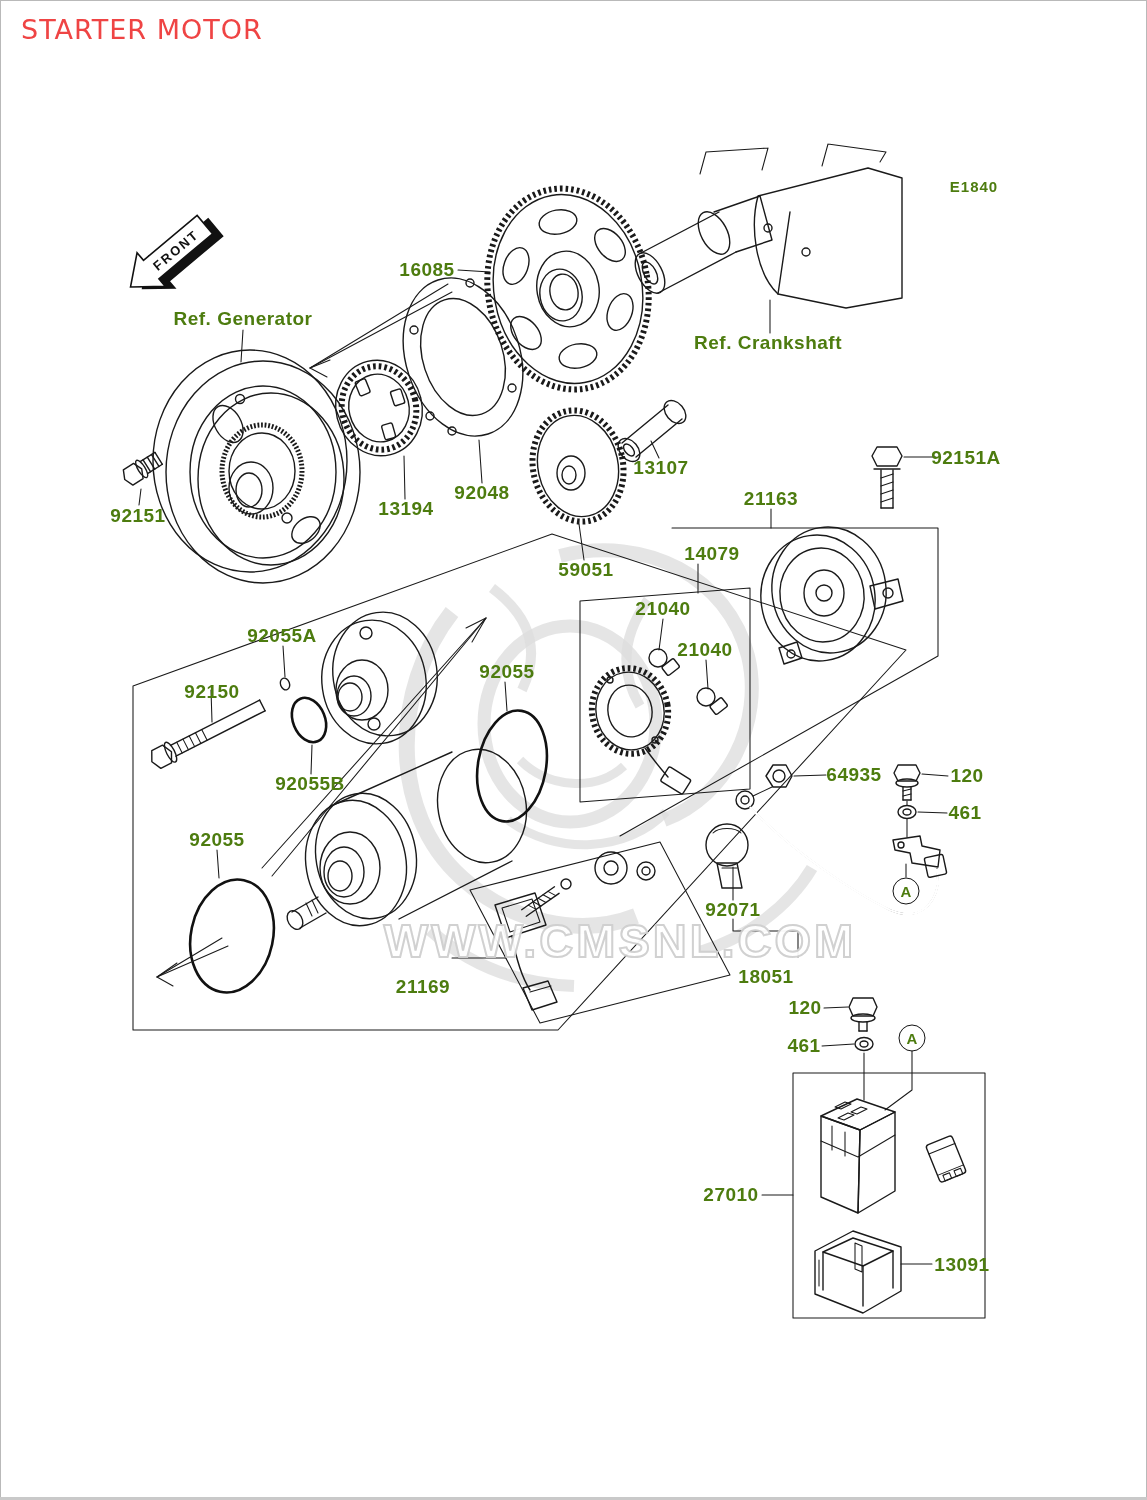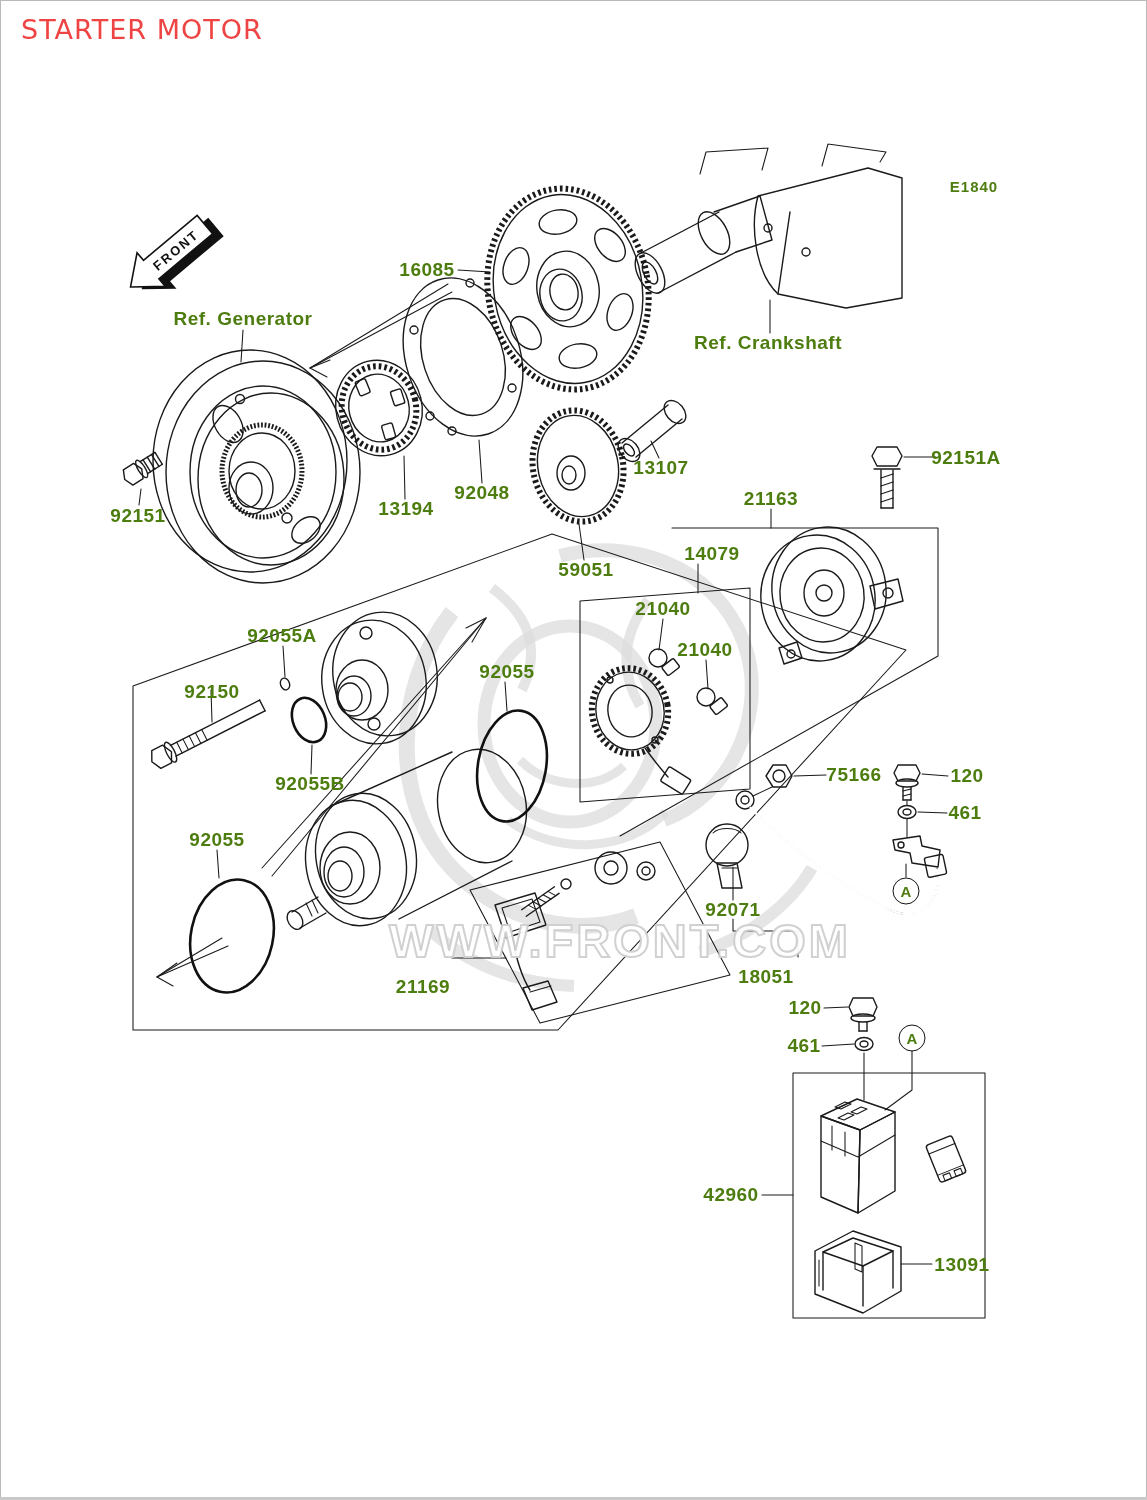--- a/index.html
+++ b/index.html
@@ -394,49 +394,49 @@
       <line class="thin" x1="452" y1="958" x2="506" y2="958"></line>
       <line class="thin" x1="824" y1="1008" x2="848" y2="1007"></line>
       <line class="thin" x1="822" y1="1046" x2="854" y2="1044"></line>
       <line class="thin" x1="864" y1="1053" x2="864" y2="1100"></line>
       <polyline class="thin" points="912,1051 912,1090 885,1110"></polyline>
       <line class="thin" x1="762" y1="1195" x2="793" y2="1195"></line>
       <line class="thin" x1="932" y1="1264" x2="901" y2="1264"></line>
     </g>
   </svg>
 
-  <div class="wm-text" style="left:620px;top:940px;">WWW.FRONT.COM</div>
+  <div class="wm-text" style="left:620px;top:940px;">WWW.CMSNL.COM</div>
 
   <div class="label-layer" id="label-layer">
       <div class="plabel" style="left: 427px; top: 270px;">16085</div>
       <div class="plabel ref" style="left: 243px; top: 319px;">Ref. Generator</div>
       <div class="plabel ref" style="left: 768px; top: 343px;">Ref. Crankshaft</div>
       <div class="plabel" style="left: 138px; top: 516px;">92151</div>
       <div class="plabel" style="left: 406px; top: 509px;">13194</div>
       <div class="plabel" style="left: 482px; top: 493px;">92048</div>
       <div class="plabel" style="left: 586px; top: 570px;">59051</div>
       <div class="plabel" style="left: 661px; top: 468px;">13107</div>
       <div class="plabel" style="left: 771px; top: 499px;">21163</div>
       <div class="plabel" style="left: 966px; top: 458px;">92151A</div>
       <div class="plabel" style="left: 698px; top: 554px; margin-left: 14px;">14079</div>
       <div class="plabel" style="left: 663px; top: 609px;">21040</div>
       <div class="plabel" style="left: 705px; top: 650px;">21040</div>
       <div class="plabel" style="left: 282px; top: 636px; text-align: center;">92055A</div>
       <div class="plabel" style="left: 212px; top: 672px; margin-top: 20px;">92150</div>
       <div class="plabel" style="left: 507px; top: 672px;">92055</div>
       <div class="plabel" style="left: 310px; top: 784px;">92055B</div>
       <div class="plabel" style="left: 217px; top: 840px;">92055</div>
-      <div class="plabel" style="left: 854px; top: 775px;">75166</div>
+      <div class="plabel" style="left: 854px; top: 775px;">64935</div>
       <div class="plabel" style="left: 967px; top: 776px;">120</div>
       <div class="plabel" style="left: 965px; top: 813px;">461</div>
       <div class="plabel" style="left: 733px; top: 910px;">92071</div>
       <div class="plabel" style="left: 423px; top: 959px; margin-top: 28px;">21169</div>
       <div class="plabel" style="left: 766px; top: 977px;">18051</div>
       <div class="plabel" style="left: 805px; top: 1008px;">120</div>
       <div class="plabel" style="left: 804px; top: 1046px;">461</div>
       <div class="plabel circled" style="left: 906px; top: 891px;">A</div>
       <div class="plabel circled" style="left: 912px; top: 1038px;">A</div>
-      <div class="plabel" style="left: 731px; top: 1195px;">42960</div>
+      <div class="plabel" style="left: 731px; top: 1195px;">27010</div>
       <div class="plabel" style="left: 962px; top: 1265px;">13091</div>
     </div>
 
   <div class="bottom-strip"></div>
 </div>
 
 </body></html>

